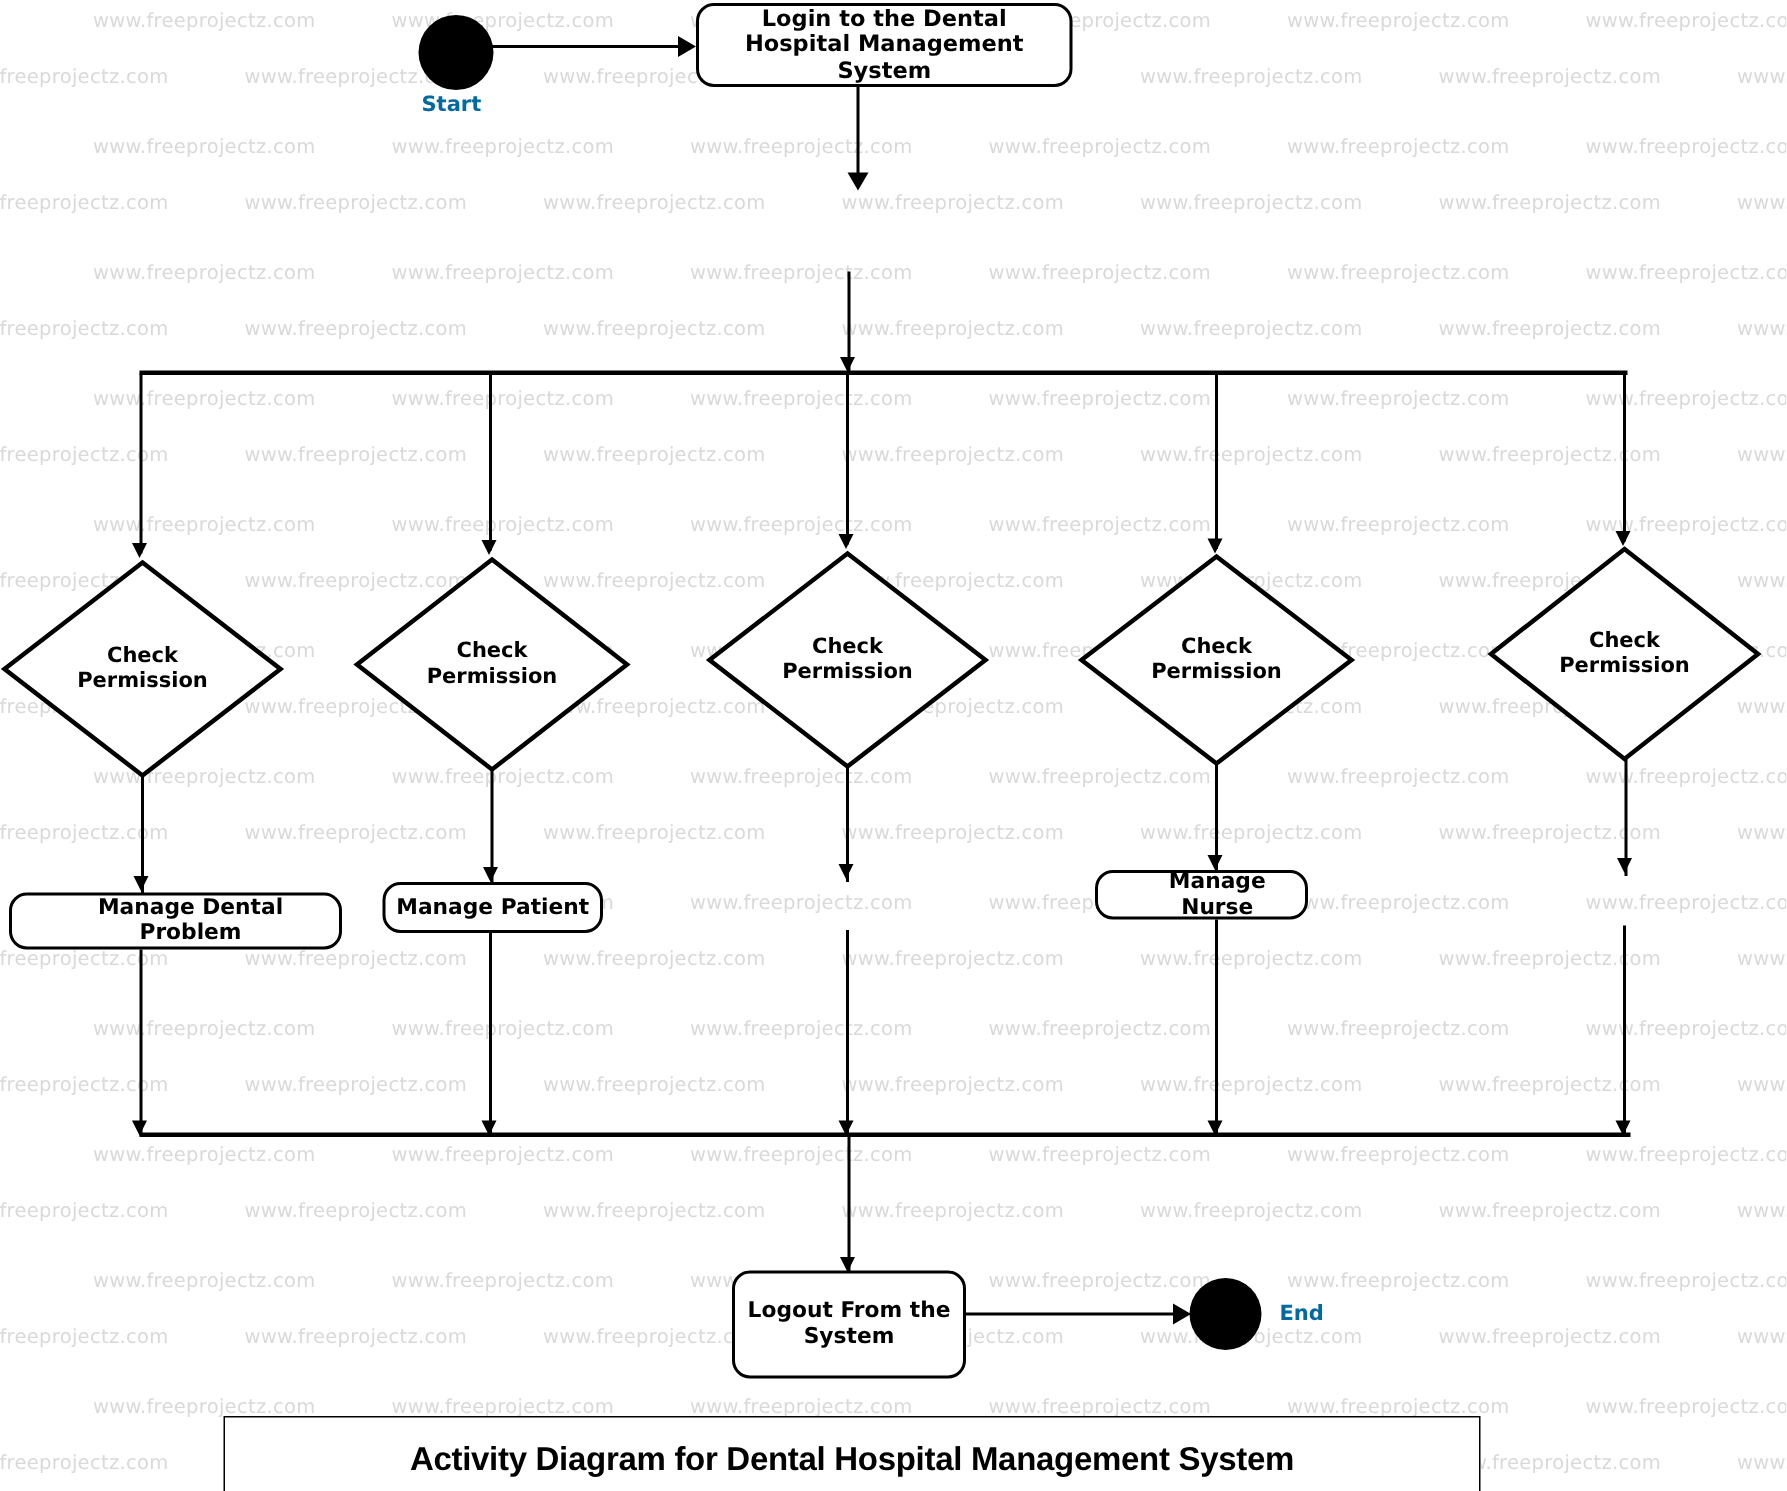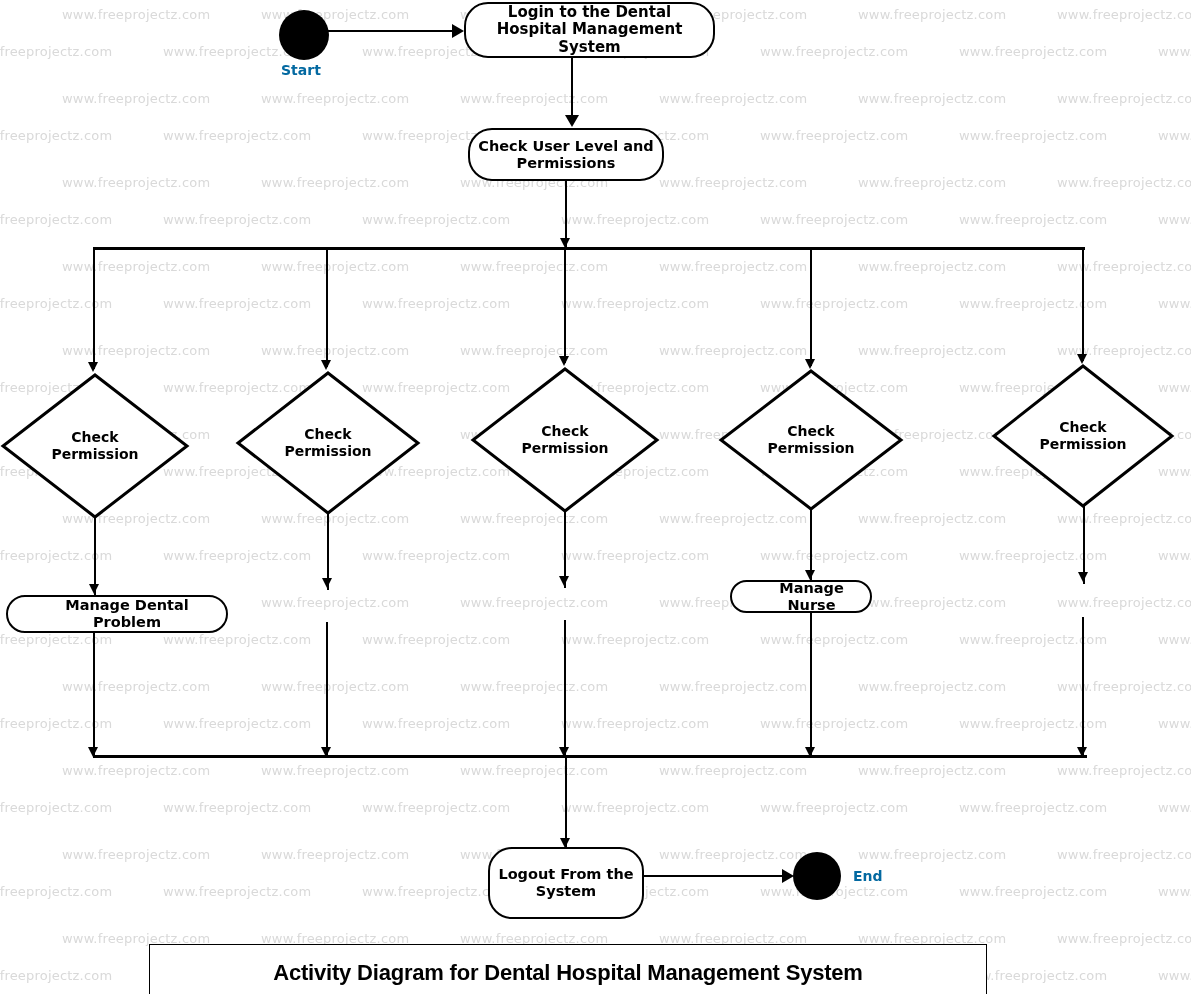--- a/index.html
+++ b/index.html
@@ -45,21 +45,21 @@
     height: 994px;
     z-index: 1;
   }
   .node {
     position: absolute;
     box-sizing: border-box;
   }
   
   .action {
     border: 2.5px solid #000000;
-    border-radius: 24px;
+    border-radius: 12px;
     background: #ffffff;
     display: flex;
     align-items: center;
     justify-content: center;
     text-align: center;
     font-weight: bold;
     font-size: 14.5px;
     line-height: 1.15;
     color: #000000;
     padding: 2px 6px;
@@ -312,21 +312,20 @@
     <div class="node-label" style="left:281px; top:62px;">Start</div>
 
     <div class="hline" style="left:328px; top:30px; width:130px; height:2.2px;"></div>
     <div class="arrow-right" style="left:452px; top:24px;"></div>
 
     <div class="node action big" style="left:464px; top:2px; width:251px; height:56px;">Login to the Dental Hospital Management System</div>
 
     <div class="vline thick" style="left:571px; top:58px; height:62px;"></div>
     <div class="arrow-down" style="left:565px; top:115px;"></div>
 
-    <div class="node action" style="left:468px; top:128px; width:196px; height:53px;">Check User Level and Permissions</div>
 
     <div class="vline thick" style="left:565px; top:181px; height:68px;"></div>
     <div class="arrow-down small" style="left:560px; top:238px;"></div>
 
     <div class="bar" style="left:93px; top:247px; width:992px; height:3.4px;"></div>
 
     <div class="vline" style="left:93px; top:249px; height:120px;"></div>
     <div class="arrow-down small" style="left:88px; top:362px;"></div>
 
     <div class="vline" style="left:326px; top:249px; height:118px;"></div>
@@ -391,20 +390,21 @@
     <div class="arrow-down small" style="left:559px; top:576px;"></div>
 
     <div class="vline thick" style="left:810px; top:508px; height:74px;"></div>
     <div class="arrow-down small" style="left:805px; top:570px;"></div>
 
     <div class="vline thick" style="left:1083px; top:506px; height:78px;"></div>
     <div class="arrow-down small" style="left:1078px; top:572px;"></div>
 
     <div class="node action" style="left:6px; top:595px; width:222px; height:38px;padding-left:26px;">Manage Dental Problem</div>
 
+    <div class="node action" style="left:255px; top:588px; width:147px; height:34px;">Manage Patient</div>
 
 
     <div class="node action" style="left:730px; top:580px; width:142px; height:33px;padding-left:27px;">Manage Nurse</div>
 
 
     <div class="vline" style="left:93px; top:633px; height:124px;"></div>
     <div class="arrow-down small" style="left:88px; top:747px;"></div>
 
     <div class="vline" style="left:326px; top:622px; height:135px;"></div>
     <div class="arrow-down small" style="left:321px; top:747px;"></div>

